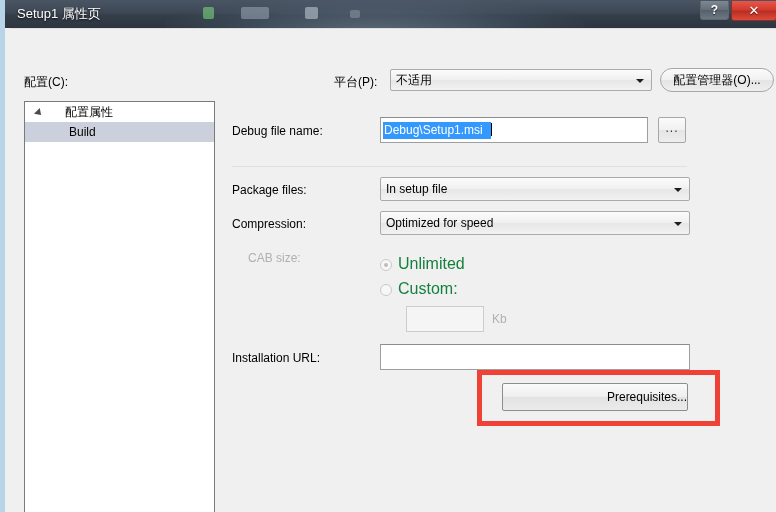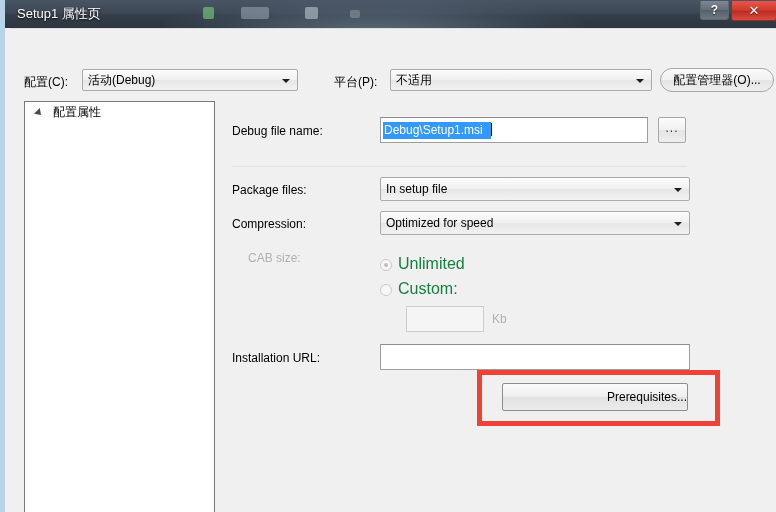--- a/index.html
+++ b/index.html
@@ -179,21 +179,21 @@
     overflow: hidden;
   }
   .tree-node {
     position: relative;
     height: 20px;
     line-height: 20px;
     font-size: 12px;
     color: #000;
     white-space: nowrap;
   }
-  .tree-root { padding-left: 28px; }
+  .tree-root { padding-left: 40px; }
   .tree-root .tri {
     position: absolute;
     left: 11px; top: 7px;
     width: 0; height: 0;
     border-top: 4px solid transparent;
     border-bottom: 4px solid transparent;
     border-left: 6px solid #4b4b4b;
     transform: rotate(45deg);
   }
   .tree-child {
@@ -330,38 +330,37 @@
       <div class="title-deco deco-b"></div>
       <div class="title-deco deco-c"></div>
       <div class="title-deco deco-d"></div>
       <div class="btn-help">?</div>
       <div class="btn-close">✕</div>
     </div>
 
     <div class="client">
 
       <div class="lbl-config">配置(C):</div>
-      <div class="combo" id="combo-config">
-        <span>活动(Debug)</span>
-        <span class="arrow"></span>
-      </div>
 
       <div class="lbl-platform">平台(P):</div>
       <div class="combo" id="combo-platform">
         <span>不适用</span>
         <span class="arrow"></span>
       </div>
 
       <div class="btn-cfgmgr">配置管理器(O)...</div>
 
       <div class="tree-panel">
         <div class="tree-node tree-root">
           <span class="tri"></span>
           <span>配置属性</span>
         </div>
+        <div class="tree-node tree-child">
+          <span>Build</span>
+        </div>
       </div>
 
       <div class="field-label" style="left:222px; top:95px;">Debug file name:</div>
       <div class="textbox" style="left:370px; top:88px; width:268px;">
         <span class="sel-text">Debug\Setup1.msi</span><span class="caret"></span>
       </div>
       <div class="btn-browse">...</div>
 
       <div class="sep" style="left:222px; top:137px; width:455px;"></div>
 

